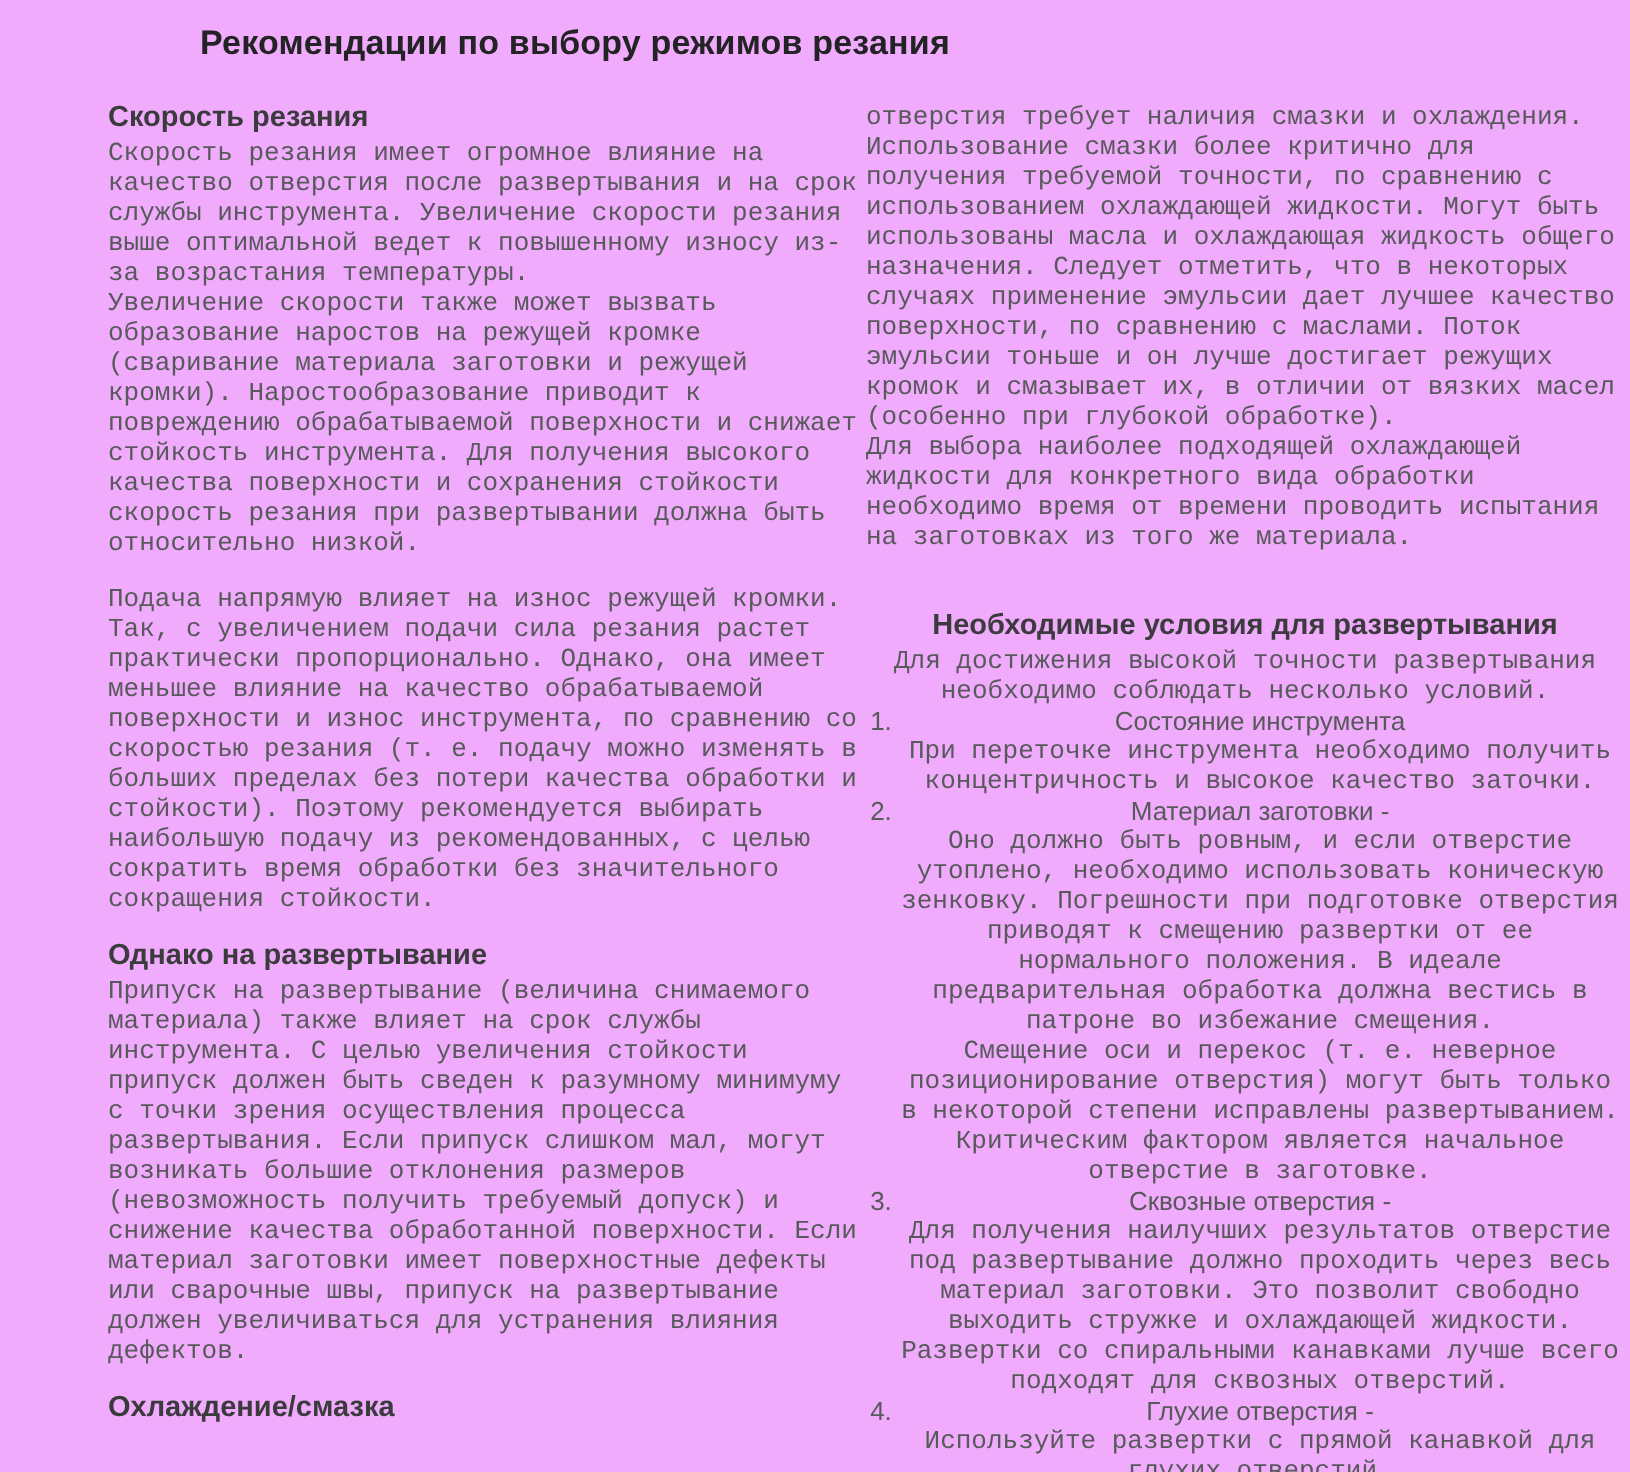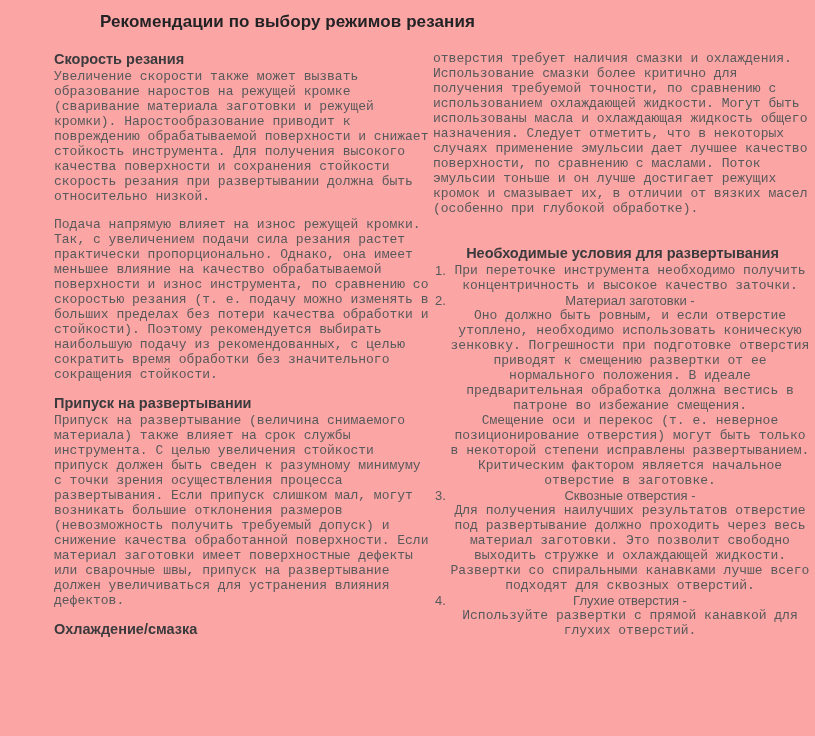--- a/index.html
+++ b/index.html
@@ -4,21 +4,21 @@
 <style>
   html, body {
     margin: 0;
     padding: 0;
     background: #ffffff;
   }
   .page {
     position: relative;
     width: 815px;
     height: 736px;
-    background: #fca5a5;
+    background: #f0abfc;
     box-sizing: border-box;
     padding: 10px 0 0 54px;
     font-family: "Liberation Sans", sans-serif;
     overflow: hidden;
   }
   .doc-title {
     font-size: 17px;
     font-weight: bold;
     color: #232325;
     margin: 2px 0 19px 46px;
@@ -85,50 +85,54 @@
 <div class="page">
 
   <h1 class="doc-title">Рекомендации по выбору режимов резания</h1>
 
   <div class="columns">
 
     <div class="col">
 
       <div class="sec">
         <h2 class="sec-heading">Скорость резания</h2>
+        <p class="para">Скорость резания имеет огромное влияние на качество отверстия после развертывания и на срок службы инструмента. Увеличение скорости резания выше оптимальной ведет к повышенному износу из-за возрастания температуры.</p>
         <p class="para">Увеличение скорости также может вызвать образование наростов на режущей кромке (сваривание материала заготовки и режущей кромки). Наростообразование приводит к повреждению обрабатываемой поверхности и снижает стойкость инструмента. Для получения высокого качества поверхности и сохранения стойкости скорость резания при развертывании должна быть относительно низкой.</p>
       </div>
 
       <div class="sec">
         <p class="para">Подача напрямую влияет на износ режущей кромки. Так, с увеличением подачи сила резания растет практически пропорционально. Однако, она имеет меньшее влияние на качество обрабатываемой поверхности и износ инструмента, по сравнению со скоростью резания (т. е. подачу можно изменять в больших пределах без потери качества обработки и стойкости). Поэтому рекомендуется выбирать наибольшую подачу из рекомендованных, с целью сократить время обработки без значительного сокращения стойкости.</p>
       </div>
 
       <div class="sec">
-        <h2 class="sec-heading">Припуск на развертывании</h2>
+        <h2 class="sec-heading">Однако на развертывание</h2>
         <p class="para">Припуск на развертывание (величина снимаемого материала) также влияет на срок службы инструмента. С целью увеличения стойкости припуск должен быть сведен к разумному минимуму с точки зрения осуществления процесса развертывания. Если припуск слишком мал, могут возникать большие отклонения размеров (невозможность получить требуемый допуск) и снижение качества обработанной поверхности. Если материал заготовки имеет поверхностные дефекты или сварочные швы, припуск на развертывание должен увеличиваться для устранения влияния дефектов.</p>
       </div>
 
       <div class="sec">
         <h2 class="sec-heading">Охлаждение/смазка</h2>
       </div>
 
     </div>
 
     <div class="col">
 
       <p class="para">отверстия требует наличия смазки и охлаждения. Использование смазки более критично для получения требуемой точности, по сравнению с использованием охлаждающей жидкости. Могут быть использованы масла и охлаждающая жидкость общего назначения. Следует отметить, что в некоторых случаях применение эмульсии дает лучшее качество поверхности, по сравнению с маслами. Поток эмульсии тоньше и он лучше достигает режущих кромок и смазывает их, в отличии от вязких масел (особенно при глубокой обработке).</p>
+      <p class="para">Для выбора наиболее подходящей охлаждающей жидкости для конкретного вида обработки необходимо время от времени проводить испытания на заготовках из того же материала.</p>
 
       <div class="sec conditions">
         <h2 class="sec-heading">Необходимые условия для развертывания</h2>
+        <p class="para">Для достижения высокой точности развертывания необходимо соблюдать несколько условий.</p>
 
         <ol class="cond-list">
 
           <li class="cond-item">
             <span class="cond-num">1.</span>
             <div class="cond-body">
+              <div class="cond-title">Состояние инструмента</div>
               <p class="para">При переточке инструмента необходимо получить концентричность и высокое качество заточки.</p>
             </div>
           </li>
 
           <li class="cond-item">
             <span class="cond-num">2.</span>
             <div class="cond-body">
               <div class="cond-title">Материал заготовки -</div>
               <p class="para">Оно должно быть ровным, и если отверстие утоплено, необходимо использовать коническую зенковку. Погрешности при подготовке отверстия приводят к смещению развертки от ее нормального положения. В идеале предварительная обработка должна вестись в патроне во избежание смещения.</p>
               <p class="para">Смещение оси и перекос (т. е. неверное позиционирование отверстия) могут быть только в некоторой степени исправлены развертыванием. Критическим фактором является начальное отверстие в заготовке.</p>

